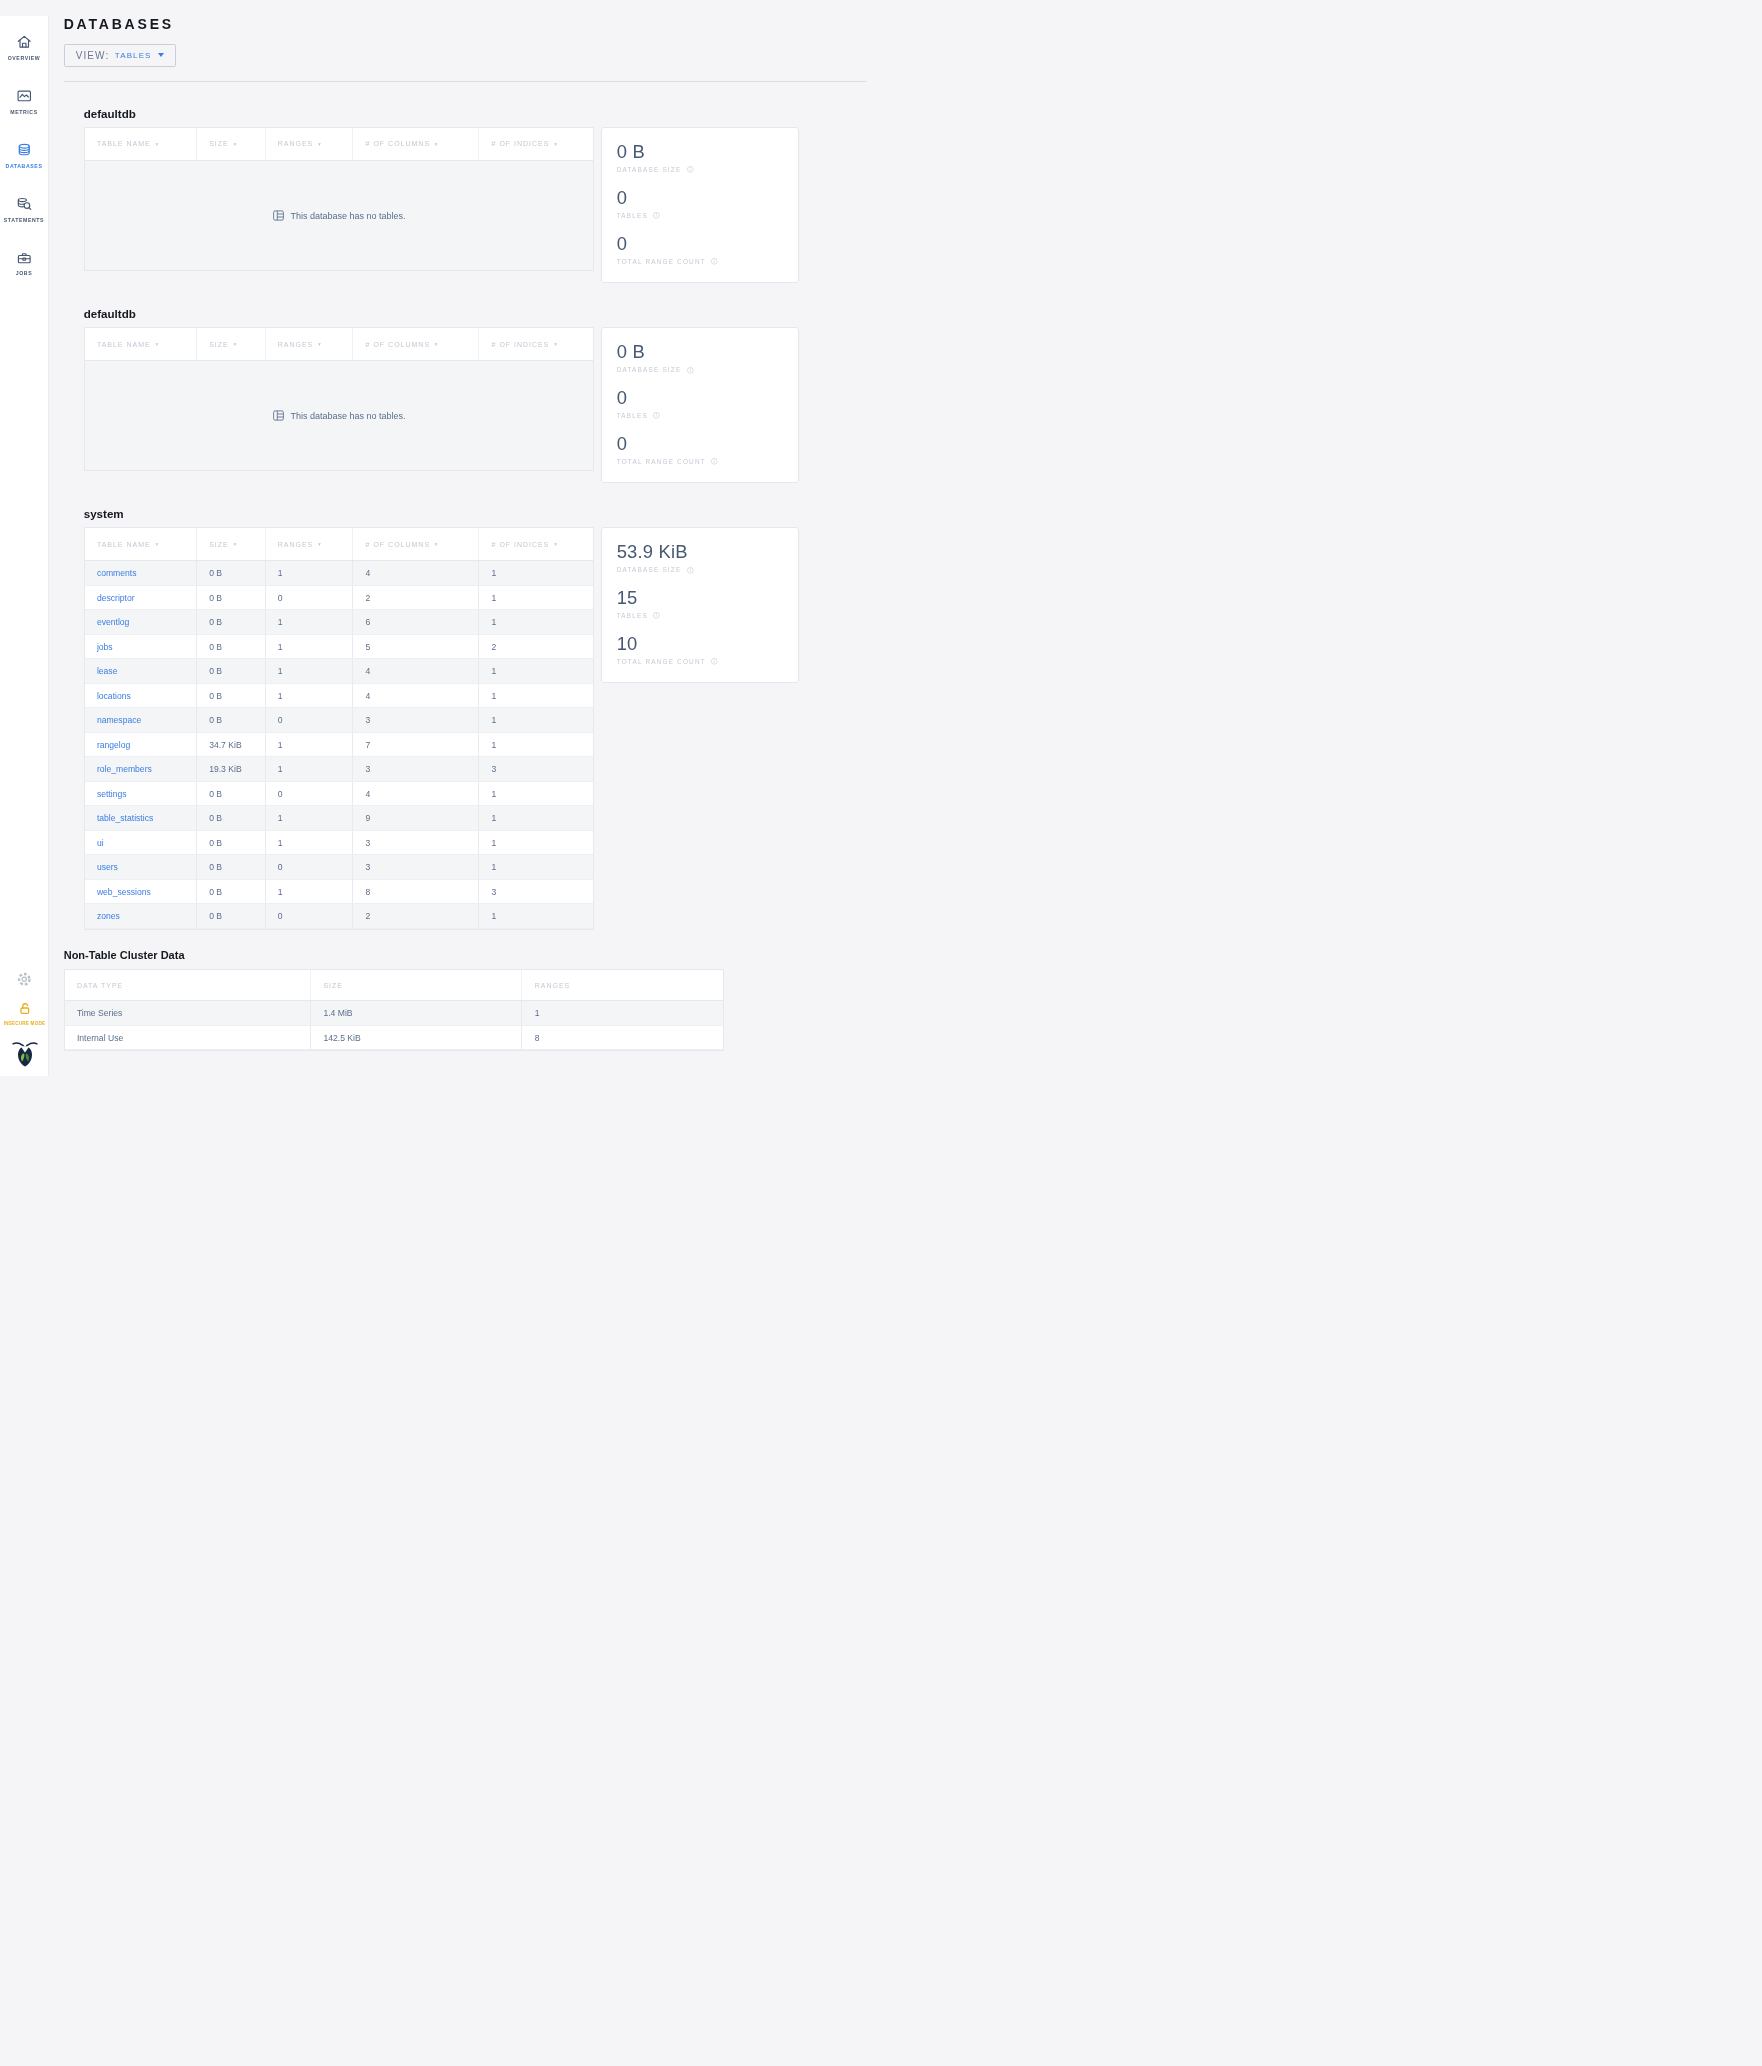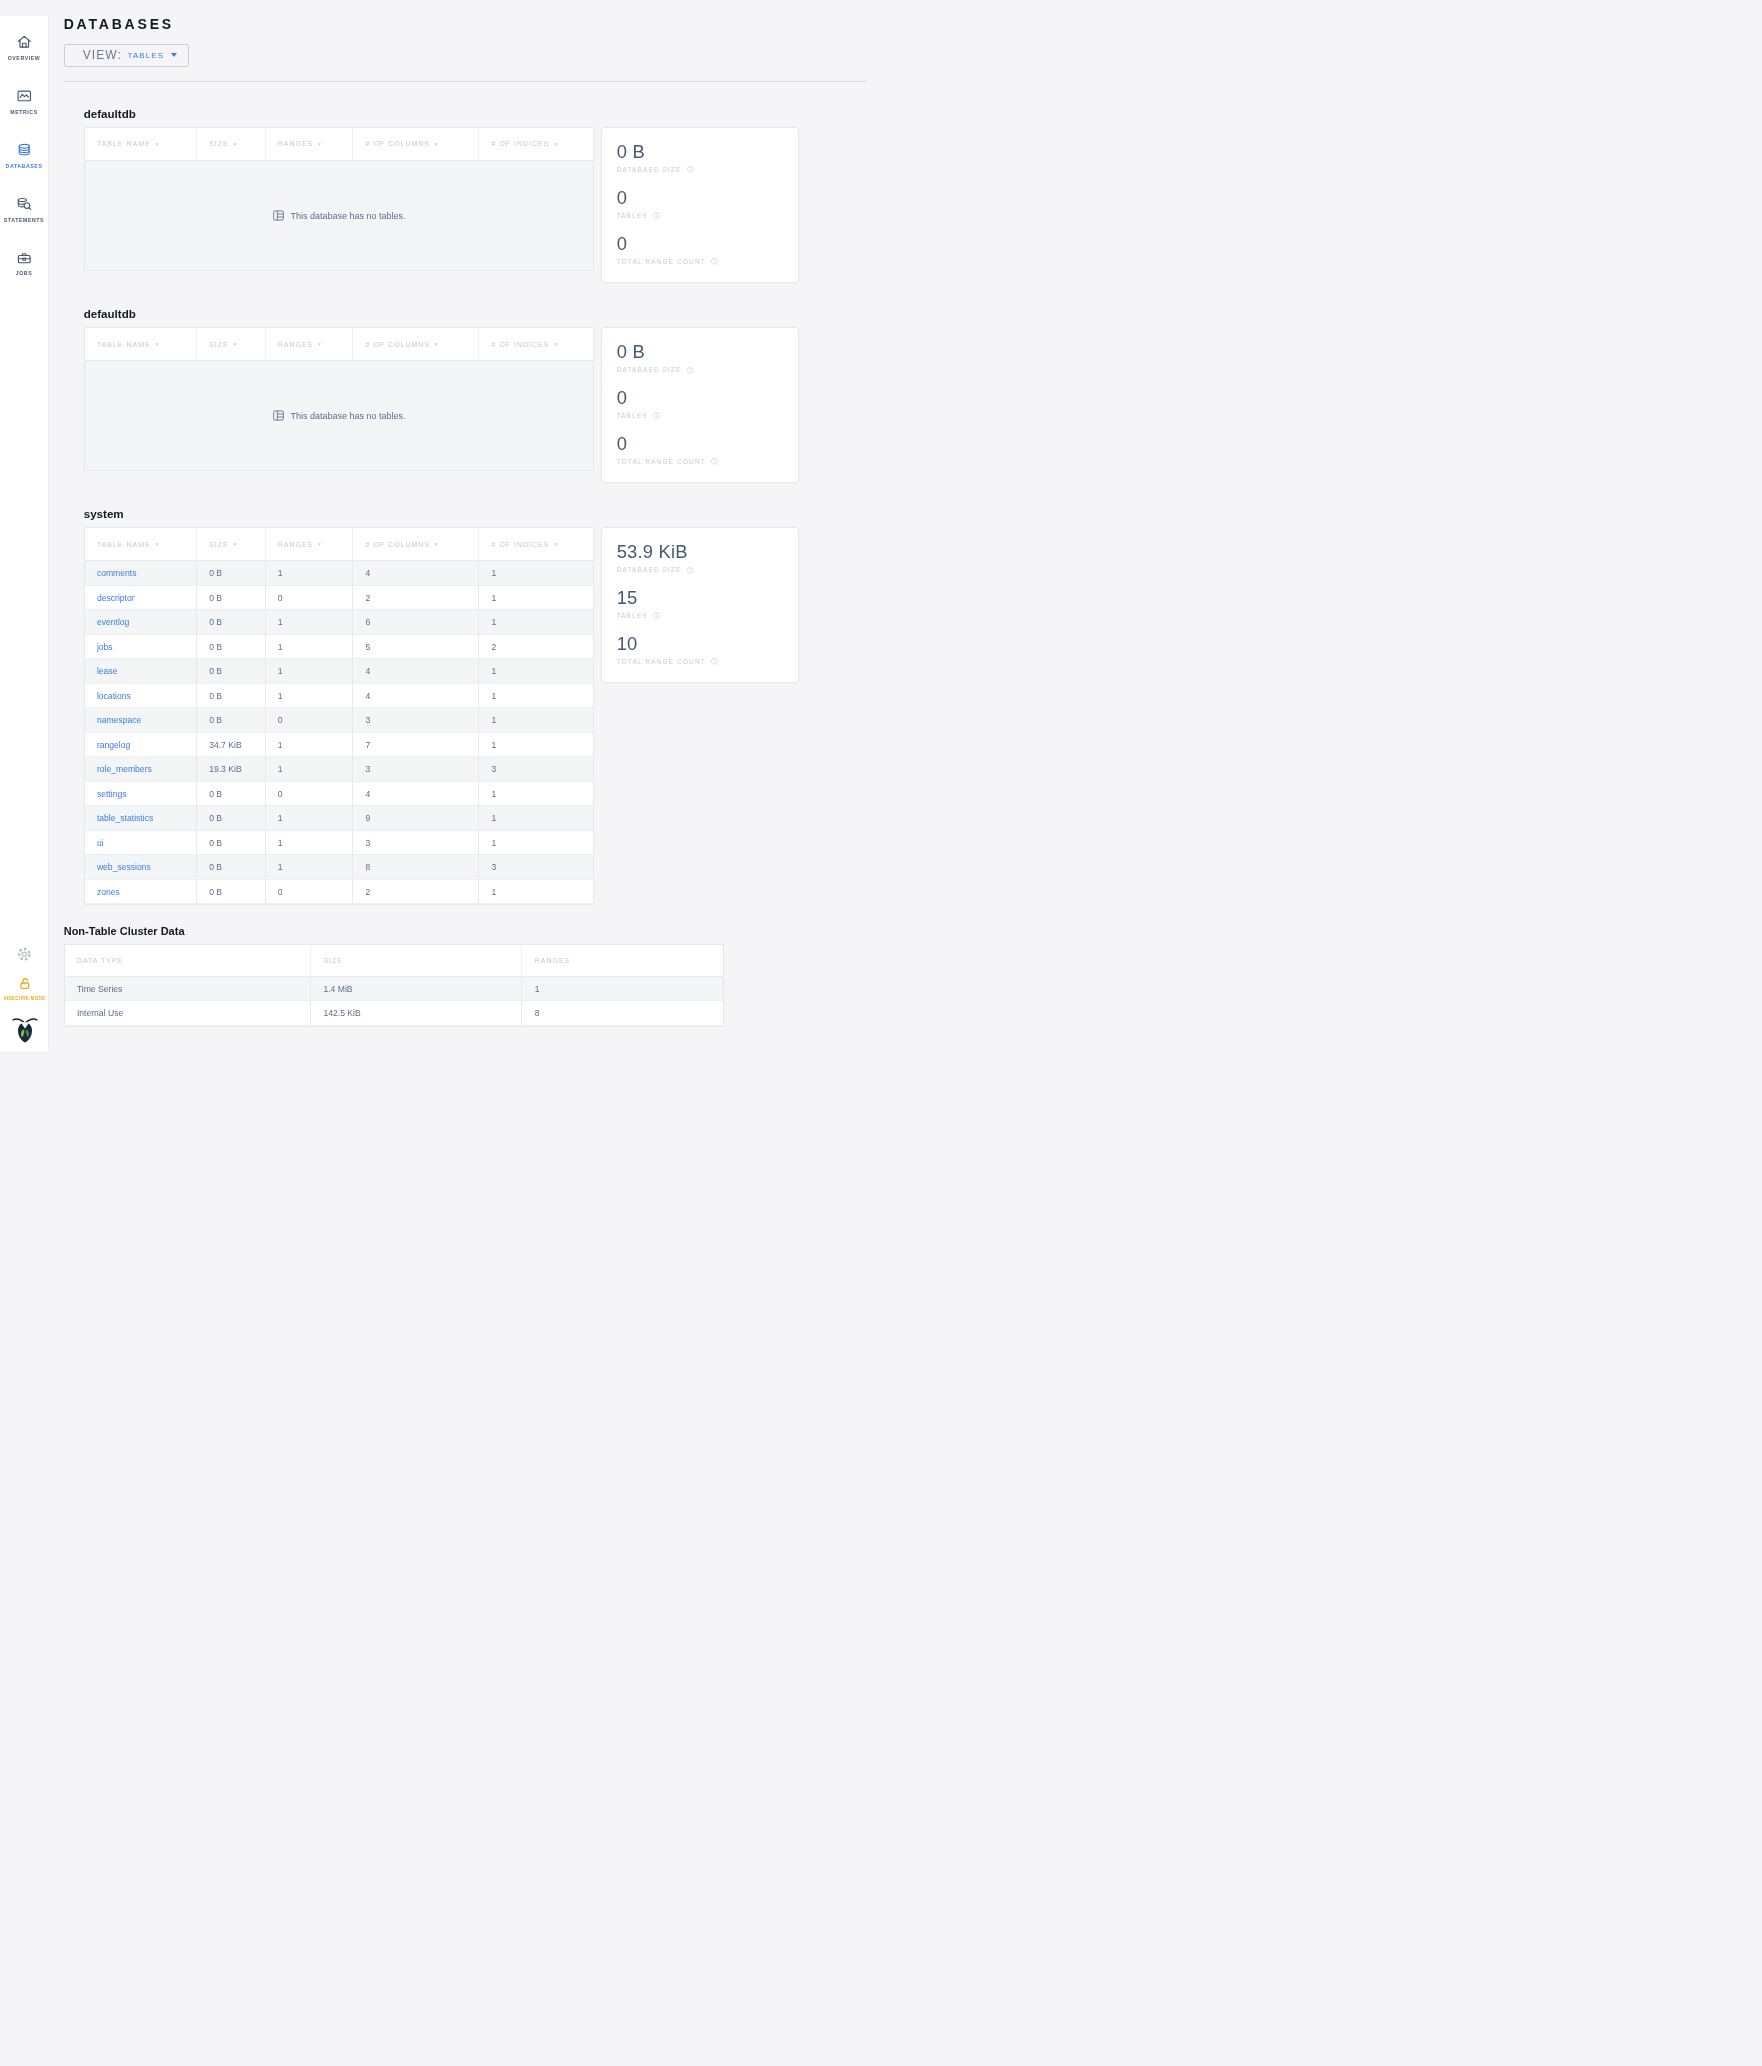--- a/index.html
+++ b/index.html
@@ -21,21 +21,21 @@
   .insecure { display:flex; flex-direction:column; align-items:center; margin-bottom:13.5px; cursor:pointer; }
   .lock-ic { width:16px; height:16px; stroke:#e8b021; fill:none; stroke-width:2; stroke-linecap:round; }
   .insecure-label { margin-top:3.7px; font-size:4.6px; font-weight:bold; letter-spacing:0.2px; color:#e8b021; }
   .logo-ic { width:28px; height:28px; }
 
   
   .main { margin-left:49px; padding:0 14.7px 24.5px 14.7px; }
   h1.page-title { font-size:14px; font-weight:700; letter-spacing:2.8px; color:#14181f; margin:16px 0 0 0; }
   .view-control { margin-top:12.2px; display:inline-flex; align-items:center; height:22.6px; padding:0 11px;
                   border:0.6px solid #c9cfd8; border-radius:1.8px; cursor:pointer; background:transparent; }
-  .view-label { font-size:12px; letter-spacing:1.1px; color:#6b7890; margin-right:5.5px;margin-left:7px; }
+  .view-label { font-size:10px; letter-spacing:1.1px; color:#6b7890; margin-right:5.5px; }
   .view-value { font-size:8px; letter-spacing:1.1px; color:#3b7de2; margin-right:6.7px; }
   .caret { width:0; height:0; border-left:3.4px solid transparent; border-right:3.4px solid transparent; border-top:4px solid #3b7de2; }
   .divider { border:none; border-top:0.6px solid #d8dbe0; margin:14.7px 0 0 0; }
 
   .section { margin-top:24.5px;margin-left:20px; }
   .section h2 { font-size:11.6px; font-weight:700; color:#14181f; margin:0 0 6.7px 0; }
   .section-row { display:flex; align-items:flex-start; gap:7.3px; }
 
   .tbl { width:510px; border:0.6px solid #e6e8ec; background:#fff; }
   table { border-collapse:collapse; table-layout:fixed; width:100%; }
@@ -394,20 +394,27 @@
           <td><a class="lnk">table_statistics</a></td>
           <td>0 B</td>
           <td>1</td>
           <td>9</td>
           <td>1</td>
         </tr>
         <tr>
           <td><a class="lnk">ui</a></td>
           <td>0 B</td>
           <td>1</td>
+          <td>3</td>
+          <td>1</td>
+        </tr>
+        <tr>
+          <td><a class="lnk">users</a></td>
+          <td>0 B</td>
+          <td>0</td>
           <td>3</td>
           <td>1</td>
         </tr>
         <tr>
           <td><a class="lnk">web_sessions</a></td>
           <td>0 B</td>
           <td>1</td>
           <td>8</td>
           <td>3</td>
         </tr>

